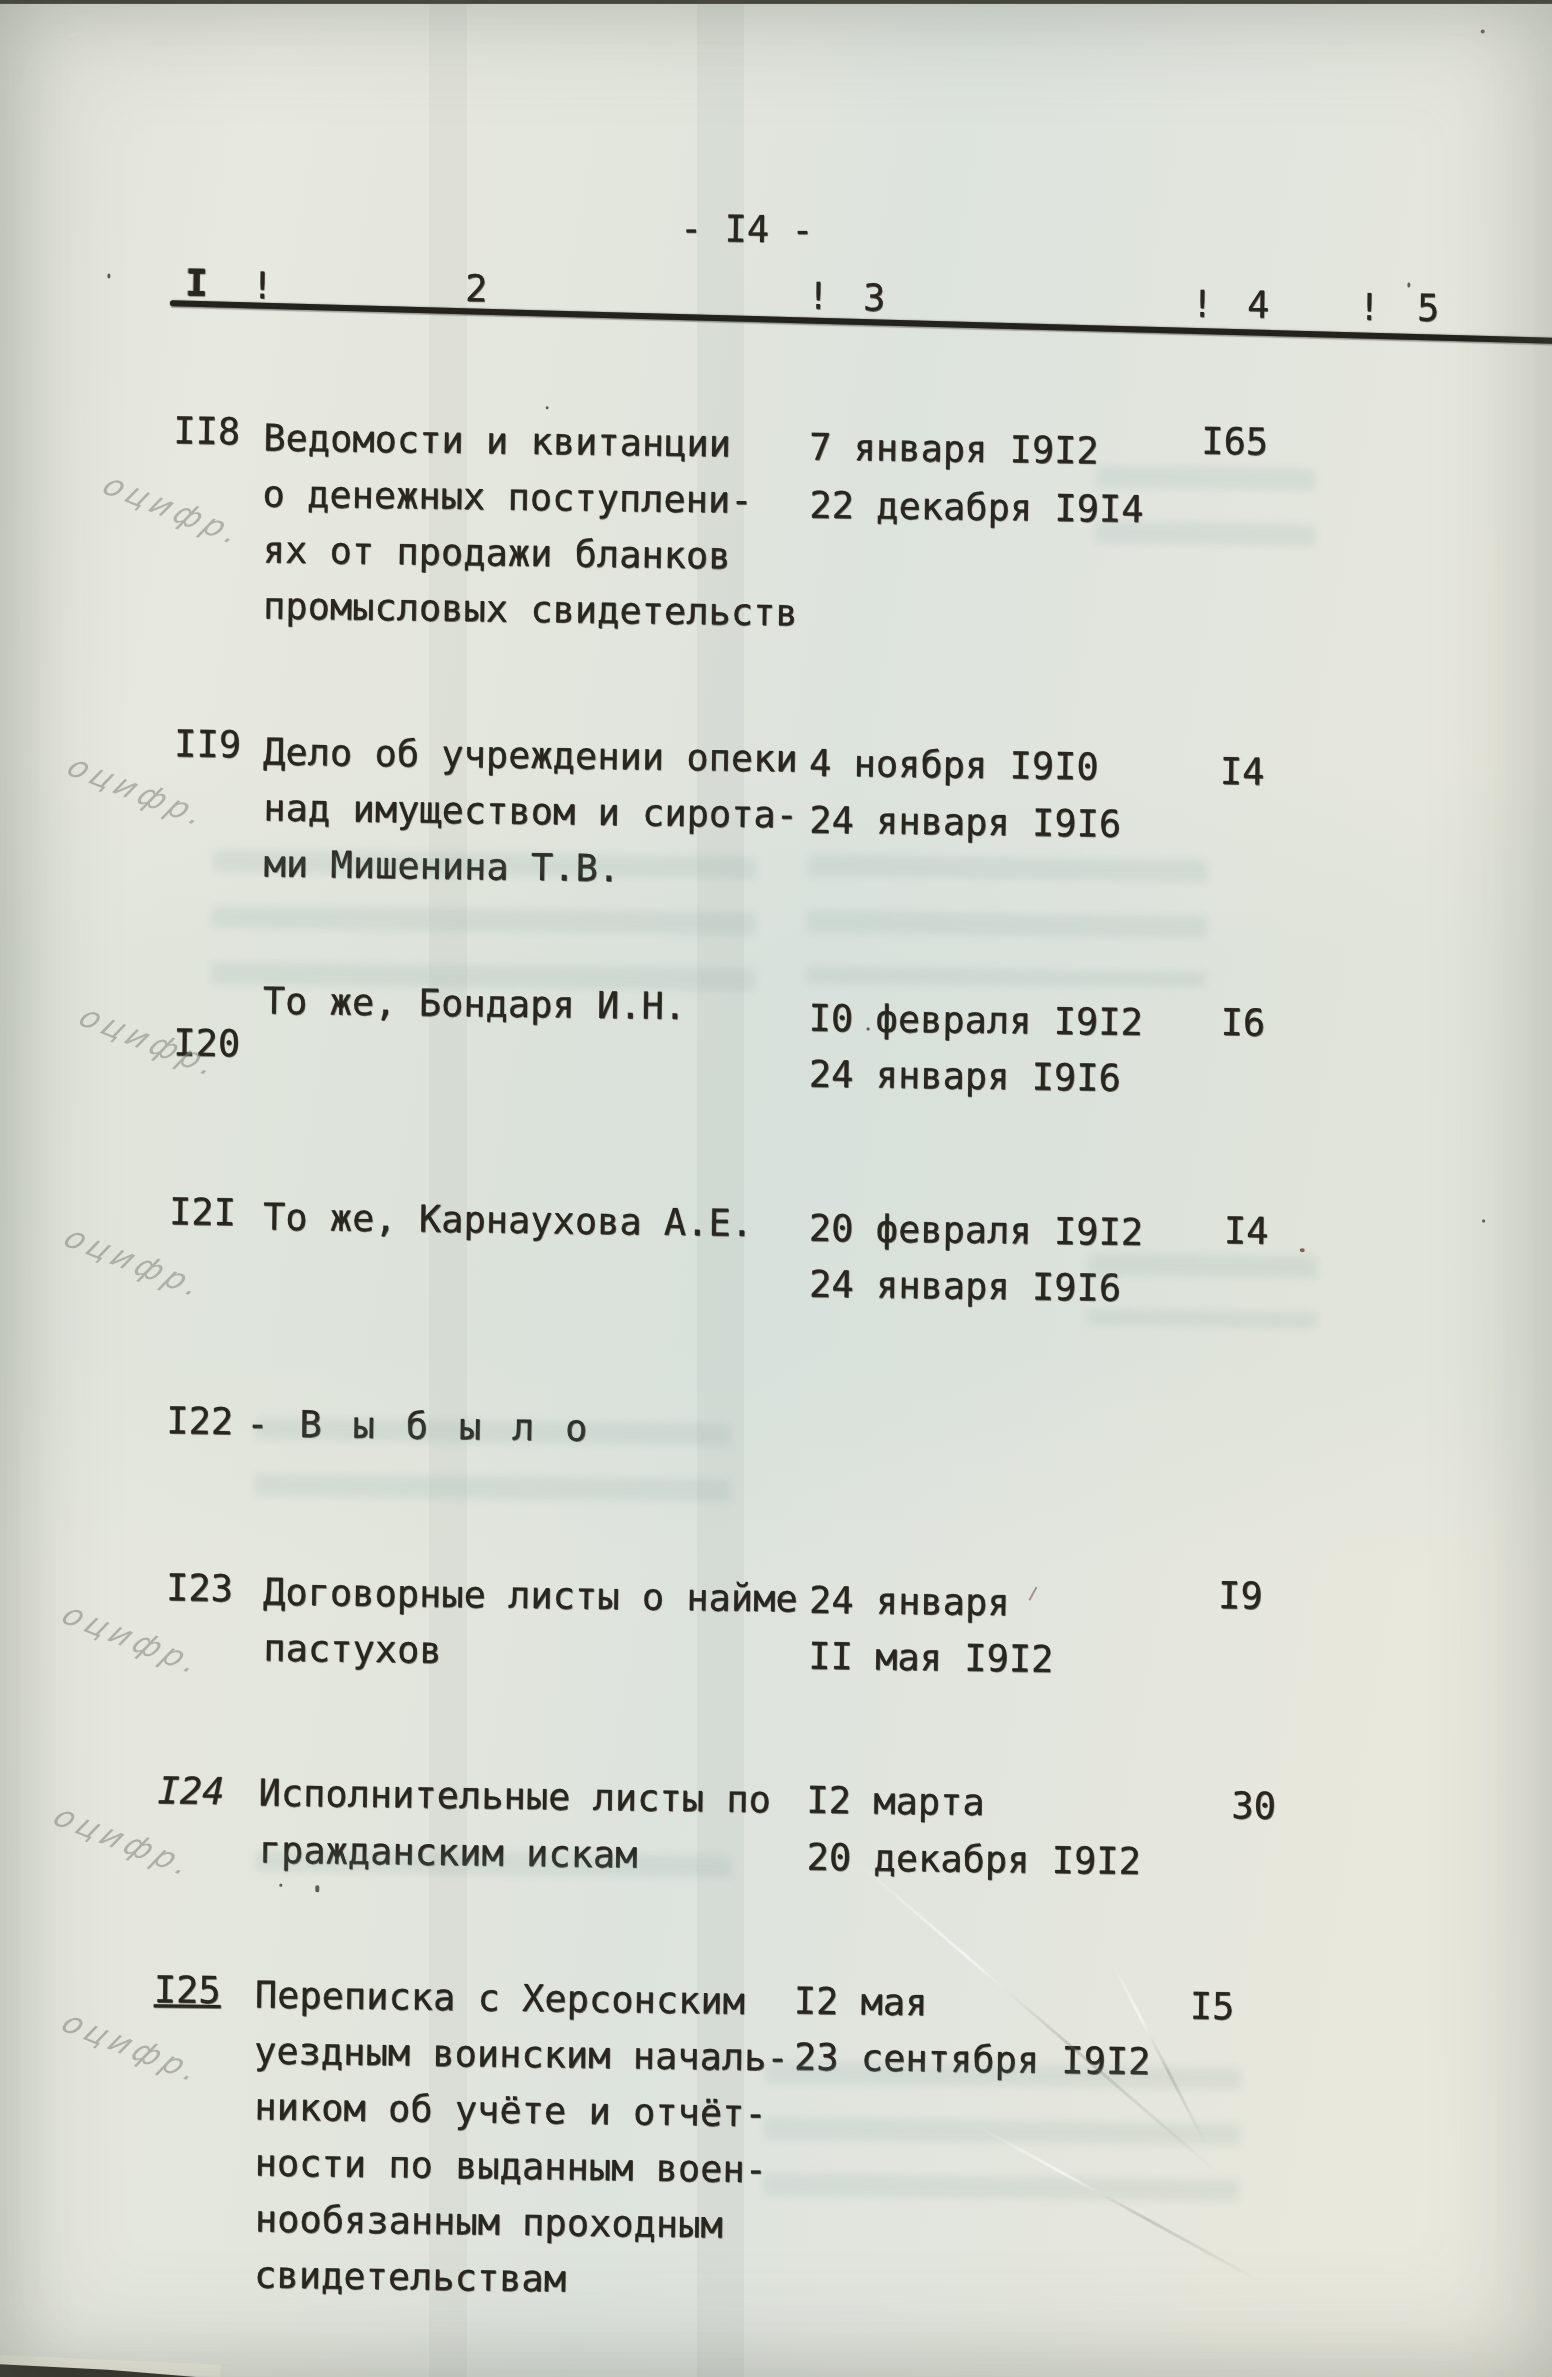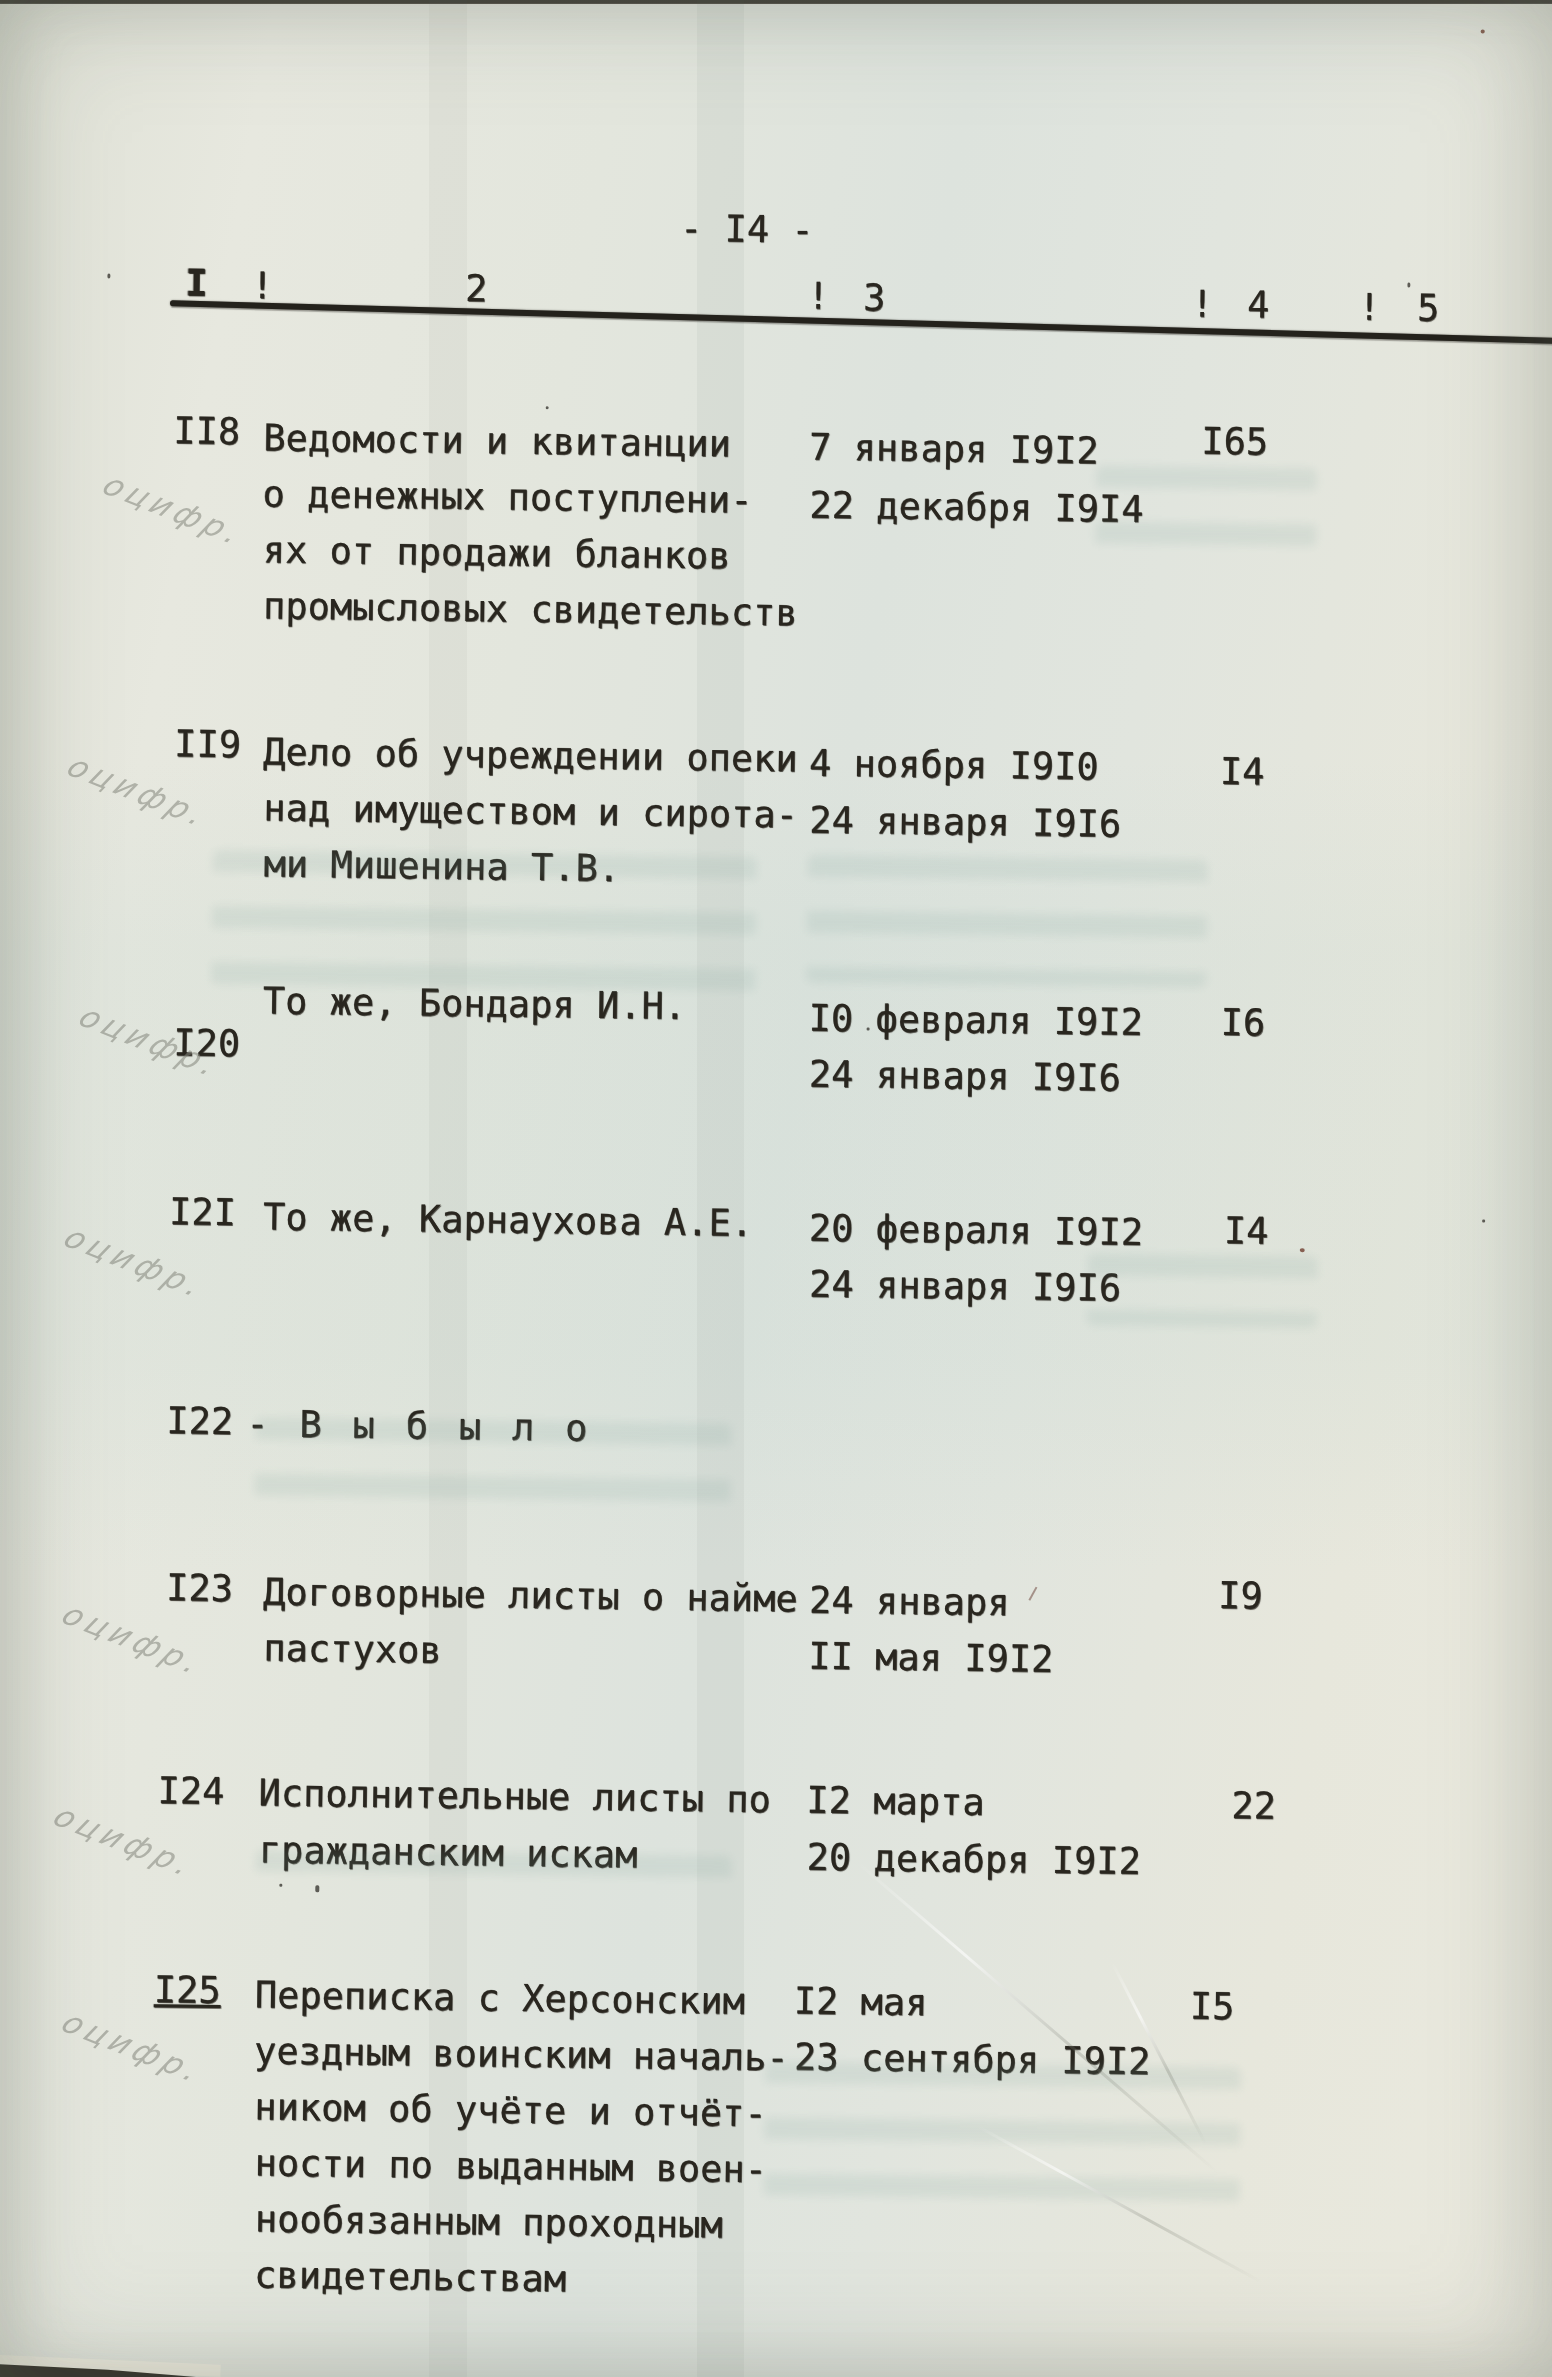--- a/index.html
+++ b/index.html
@@ -113,27 +113,27 @@
     <div class="ann" style="left:95px;top:1598px;">оцифр.</div>
     <div class="t" style="left:284px;top:1570px;">Договорные листы о найме</div>
     <div class="t" style="left:285px;top:1626px;">пастухов</div>
     <div class="t" style="left:830px;top:1571px;">24 января</div>
     <div class="t" style="left:830px;top:1627px;">II мая I9I2</div>
     <div class="t" style="left:1239px;top:1561px;">I9</div>
     <div class="pencil-tick" style="left:1046px;top:1579px;"></div>
   </div>
 
   <div>
-    <div class="t" style="left:181px;top:1770px;">I24</div>
+    <div class="t" style="left:181px;top:1770px;font-style:italic;">I24</div>
     <div class="ann" style="left:89px;top:1800px;">оцифр.</div>
     <div class="t" style="left:282px;top:1771px;">Исполнительные листы по</div>
     <div class="t" style="left:283px;top:1828px;">гражданским искам</div>
     <div class="t" style="left:830px;top:1771px;">I2 марта</div>
     <div class="t" style="left:831px;top:1828px;">20 декабря I9I2</div>
-    <div class="t" style="left:1255px;top:1771px;">22</div>
+    <div class="t" style="left:1255px;top:1771px;">30</div>
   </div>
 
   <div>
     <div class="t" style="left:180px;top:1969px;text-decoration:underline;">I25</div>
     <div class="ann" style="left:100px;top:2006px;">оцифр.</div>
     <div class="t" style="left:281px;top:1973px;">Переписка с Херсонским</div>
     <div class="t" style="left:281px;top:2029px;">уездным воинским началь-</div>
     <div class="t" style="left:282px;top:2085px;">ником об учёте и отчёт-</div>
     <div class="t" style="left:283px;top:2141px;">ности по выданным воен-</div>
     <div class="t" style="left:284px;top:2197px;">нообязанным проходным</div>

